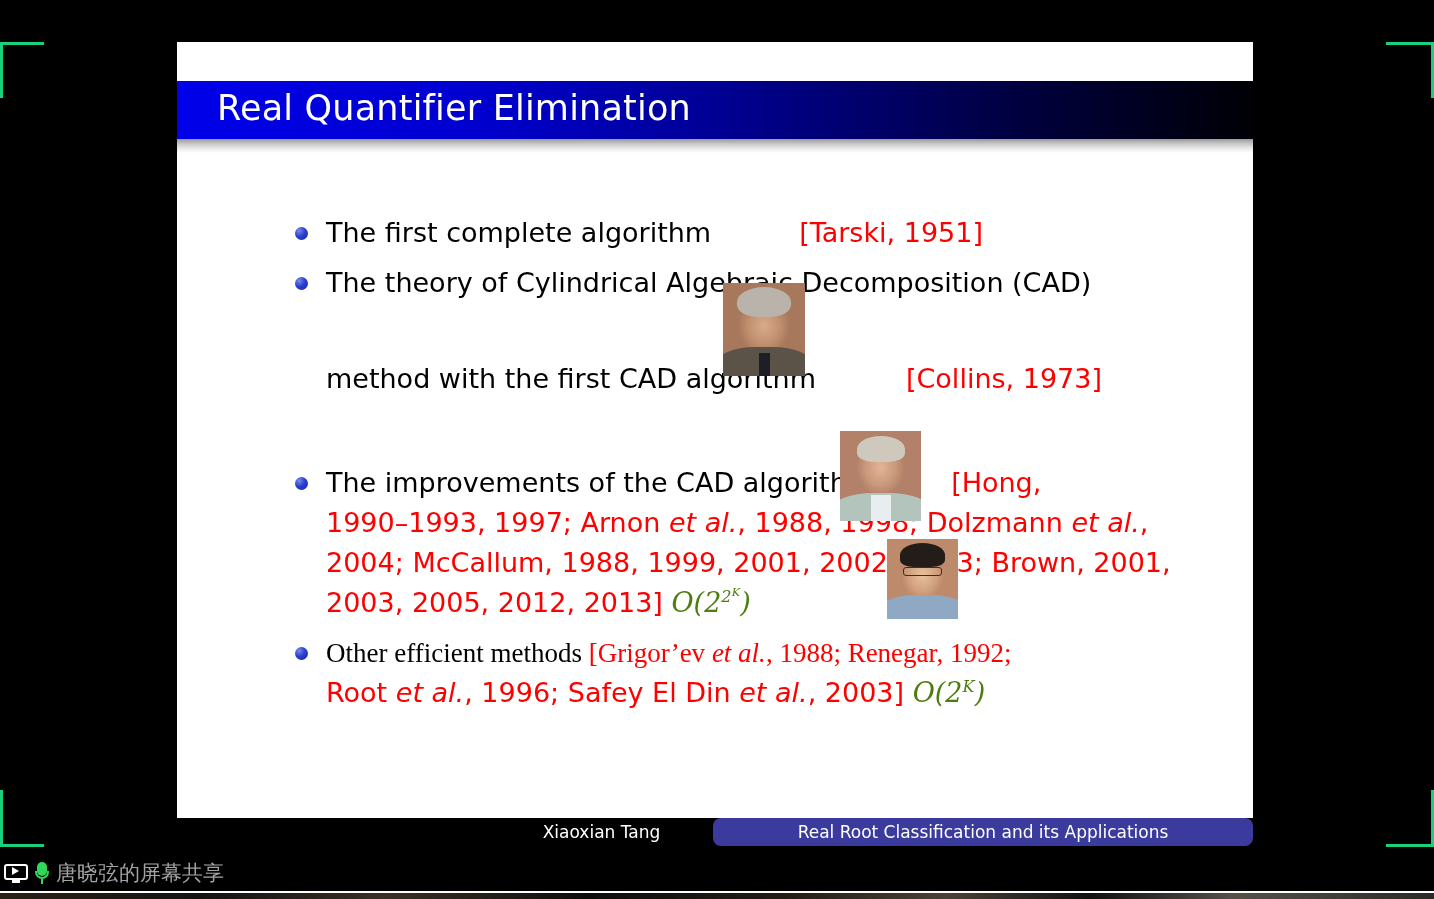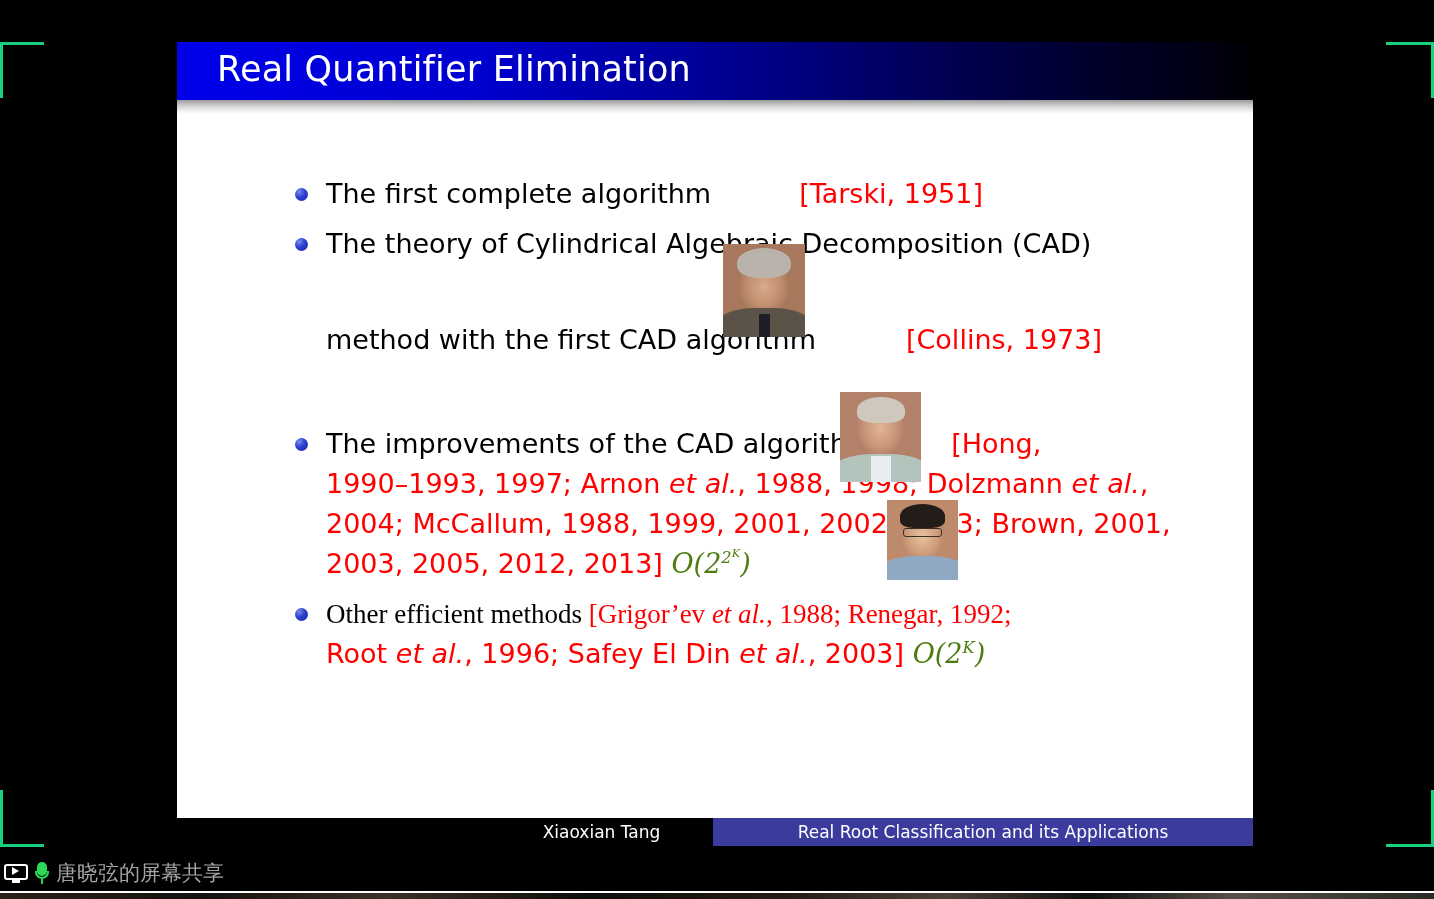--- a/index.html
+++ b/index.html
@@ -25,21 +25,21 @@
 
   #corner-br { left:1386px; top:790px; width:48px; height:57px; }
   #corner-br .h { left:0; bottom:0; width:48px; height:3px; }
   #corner-br .v { right:0; top:0; width:3px; height:57px; }
 
   
   #slide { position:absolute; left:177px; top:42px; width:1076px; height:776px;
            background:#fff; overflow:hidden; }
 
   #slide-title-bar { position:relative; height:58px; width:100%;
-      background:linear-gradient(to right, #0000ea 0%, #0000cf 28%, #00008f 52%, #000040 78%, #000005 100%); }
+      background:linear-gradient(to right, #0000ea 0%, #0000cf 28%, #00008f 52%, #000040 78%, #000005 100%);margin-top:39px; }
   #slide-title { position:absolute; left:40px; top:7px; color:#ffffff;
       font-size:35px; letter-spacing:0.2px; font-family:"DejaVu Sans", sans-serif; font-weight:400; }
 
   #title-shadow { height:14px; width:100%;
       background:linear-gradient(to bottom, #9a9a9a 0%, #c9c9c9 35%, #ebebeb 70%, #ffffff 100%); }
 
   #slide-body { position:relative; height:704px; background:#fff; }
 
   
   .bullet-row { position:absolute; }
@@ -88,21 +88,21 @@
   #photo-hong .glasses { position:absolute; left:16px; top:28px; width:39px; height:9px;
      border:1.6px solid #3a2f26; border-radius:3px; background:transparent; }
   #photo-hong .suit { position:absolute; left:-6px; top:56px; width:84px; height:30px;
      background:#8fa9c4; border-radius:42% 42% 0 0; }
 
   
   #footer { position:absolute; left:0px; top:818px; width:1434px; height:28px; }
   #footer-left  { position:absolute; left:490px; top:0; width:223px; height:28px;
       background:#000; display:flex; align-items:center; justify-content:center; }
   #footer-right { position:absolute; left:713px; top:0; width:540px; height:28px;
-      background:#3b3b9e; display:flex; align-items:center; justify-content:center; }
+      background:#3b3b9e; display:flex; align-items:center; justify-content:center;border-radius:8px; }
   #footer-left span, #footer-right span { color:#ffffff; font-size:17px;
       font-family:"DejaVu Sans", sans-serif; }
 
   
   #taskbar { position:absolute; left:0; top:855px; width:1434px; height:36px;
       background:#000; display:flex; align-items:center; padding-left:4px; gap:7px; }
   #share-icon { width:24px; height:19px; position:relative; }
   #share-icon .scr { position:absolute; left:0; top:0; width:24px; height:16px;
       border:2px solid #ffffff; border-radius:3px; }
   #share-icon .arrow { position:absolute; left:8px; top:3px; width:0;height:0;

